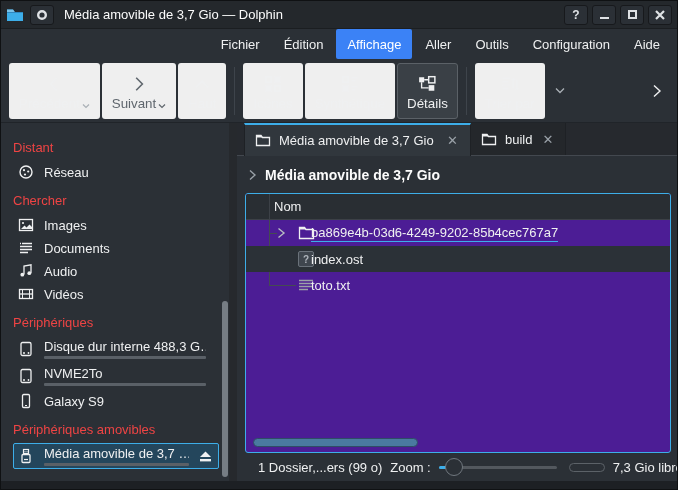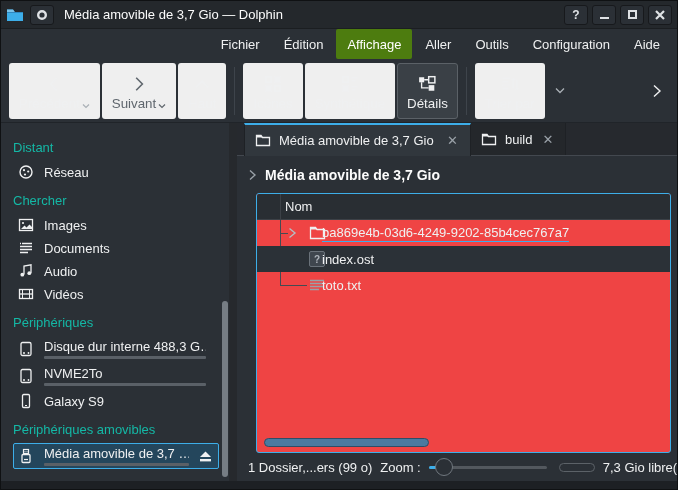--- a/index.html
+++ b/index.html
@@ -17,21 +17,21 @@
             width:24px; height:20px; display:flex; align-items:center; justify-content:center;
             color:#dfe2e5; font-size:12px; font-weight:bold; line-height:1; }
   .title-text { color:#fcfcfc; margin-left:4px; flex:1; white-space:nowrap; overflow:hidden; }
   .win-controls { display:flex; gap:4px; }
   .glyph-min { width:9px; height:2px; background:#dfe2e5; display:block; margin-top:7px; }
   .glyph-max { width:9px; height:9px; border:2px solid #dfe2e5; display:block; }
 
   
   .menubar { height:30px; display:flex; align-items:stretch; padding:0 6px; gap:2px; flex:0 0 auto;justify-content:flex-end; }
   .menu-item { display:flex; align-items:center; padding:0 11px; color:#eff0f1; border-radius:2px; }
-  .menu-item.active { background:#4d7c0f; color:#ffffff; }
+  .menu-item.active { background:#3b82f6; color:#ffffff; }
 
   
   .toolbar { height:64px; display:flex; align-items:center; padding:0 8px; gap:2px;
              flex:0 0 auto; border-bottom:1px solid #202429; }
   .tool-btn { display:flex; flex-direction:column; align-items:center; justify-content:center;
               gap:3px; padding:4px 9px; border:1px solid transparent; border-radius:3px;
               color:#eff0f1; min-width:48px; height:56px; }
   .tool-btn .ticon { height:22px; display:flex; align-items:flex-end; }
   .tool-btn.selected { background:#3a4046; border-color:#5b6167; }
   .tool-btn.disabled { color:#5f666d; }
@@ -41,21 +41,21 @@
   .caret-after { margin-bottom:2px; }
   .toolbar-spacer { flex:1; }
   .overflow-chevron { padding:0 6px; display:flex; align-items:center; }
 
   
   .body { flex:1; display:flex; min-height:0; }
   .bottom-strip { height:8px; background:#1d2024; flex:0 0 auto; }
 
   
   .sidebar { width:228px; flex:0 0 auto; position:relative; padding-top:8px; overflow:hidden; }
-  .side-header { color:#14b8a6; padding:9px 12px 5px 12px; }
+  .side-header { color:#ef4444; padding:9px 12px 5px 12px; }
   .side-item { display:grid; grid-template-columns:18px 1fr auto; column-gap:9px;
                align-items:center; margin:1px 10px 1px 12px; padding:2px 3px;
                border:1px solid transparent; border-radius:2px; min-height:22px; }
   .side-item .icon { display:flex; align-items:center; justify-content:center; }
   .side-item .lbl { white-space:nowrap; overflow:hidden; color:#eff0f1; }
   .side-item.selected { background:#24465c; border-color:#3daee9; }
   .side-item .stack { display:flex; flex-direction:column; gap:2px; min-width:0; }
   .usage-bar { height:3px; background:#5a6067; border-radius:1px; overflow:hidden; width:100%; }
   .usage-fill { height:100%; background:#3daee9; }
   .side-scrollbar { position:absolute; right:1px; top:178px; width:6px; height:176px;
@@ -74,43 +74,43 @@
   .tab.active { background:#31373d; border-left:1px solid #1e2125; border-right:1px solid #1e2125;
                 border-top:2px solid #3daee9; width:227px; }
   .tab.inactive { background:#24272b; border-right:1px solid #1e2125; margin-bottom:1px; }
   .tab .tab-label { white-space:nowrap; overflow:hidden; flex:1; }
   .tab-close { color:#9aa1a8; font-size:13px; padding:0 2px; }
 
   .breadcrumb { height:37px; display:flex; align-items:center; gap:8px; padding-left:11px; flex:0 0 auto; }
   .crumb-name { font-weight:bold; font-size:14px; color:#fcfcfc; }
 
   
-  .view { margin:0 6px 0 19px; flex:1; border:1px solid #3daee9; border-radius:3px;
-          background:#ef4444; position:relative; overflow:hidden; }
+  .view { margin:0 6px 0 8px; flex:1; border:1px solid #3daee9; border-radius:3px;
+          background:#4c1d95; position:relative; overflow:hidden; }
   .view-header { height:26px; background:#292e33; border-bottom:1px solid #3c4147;
                  display:flex; align-items:center; position:relative; }
   .view-header .col-sep { position:absolute; left:23px; top:0; bottom:0; width:1px; background:#3c4147; }
   .col-title { padding-left:28px; color:#eff0f1; }
   .file-row { height:26px; display:flex; align-items:center; position:relative; }
   .file-row.highlighted { background:#2b3137; }
   .row-expander { position:absolute; left:30px; width:12px; display:flex; }
   .row-icon { position:absolute; left:51px; width:18px; display:flex; justify-content:center; }
   .row-name { position:absolute; left:65px; white-space:nowrap; }
   .row-name.hover-underline { border-bottom:1px solid #3daee9; padding-bottom:1px; }
   .tree-vline { position:absolute; left:23px; top:26px; height:66px; width:1px; background:#454b52; }
   .tree-stub { position:absolute; left:23px; height:1px; background:#454b52; }
   .unknown-badge { width:16px; height:16px; background:#3f464e; border:1px solid #6a727a;
                    border-radius:2px; color:#aeb4bb; font-size:10px; font-weight:bold;
                    display:flex; align-items:center; justify-content:center; }
   .h-scrollbar { position:absolute; left:7px; bottom:5px; width:165px; height:9px;
                  background:#4a7aa0; border:1px solid #2e4d66; border-radius:5px; }
 
   
   .statusbar { height:28px; display:flex; align-items:center; padding:0 8px 0 11px; gap:8px; flex:0 0 auto; }
-  .status-summary { white-space:nowrap; }
+  .status-summary { white-space:nowrap;margin-left:10px; }
   .zoom-label { margin-left:auto; white-space:nowrap; }
   .zoom-slider { position:relative; width:118px; height:18px; flex:0 0 auto; }
   .zoom-track { position:absolute; top:8px; left:0; right:0; height:3px; background:#53585e; border-radius:2px; }
   .zoom-fill { position:absolute; top:8px; left:0; width:8px; height:3px; background:#3daee9; border-radius:2px; }
   .zoom-handle { position:absolute; top:0; left:6px; width:18px; height:18px; border-radius:50%;
                  background:#2b3036; border:1px solid #70777e; }
   .capacity-pill { width:36px; height:9px; border:1px solid #5c6268; border-radius:5px;
                    overflow:hidden; flex:0 0 auto; margin-left:4px; }
   .capacity-fill { height:100%; background:#43484e; }
   .free-space { white-space:nowrap; }

